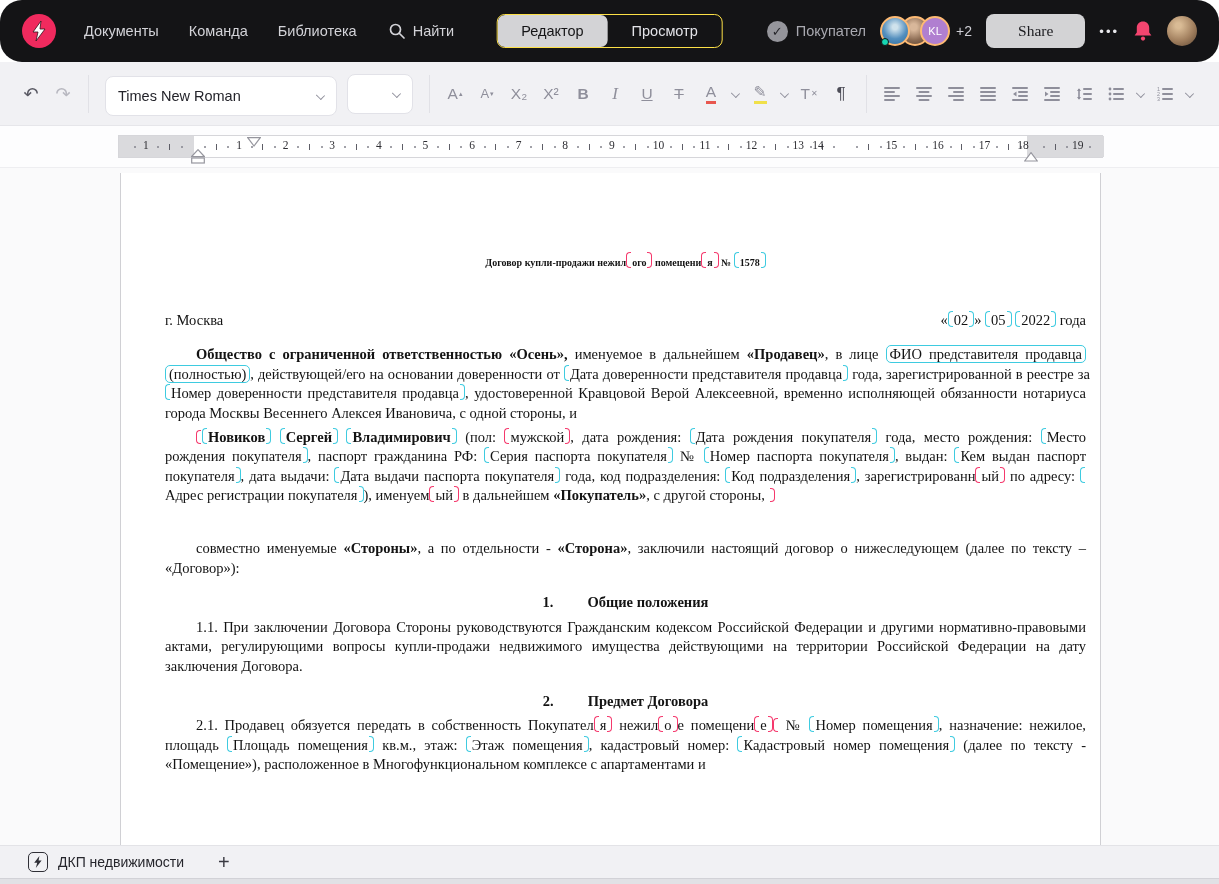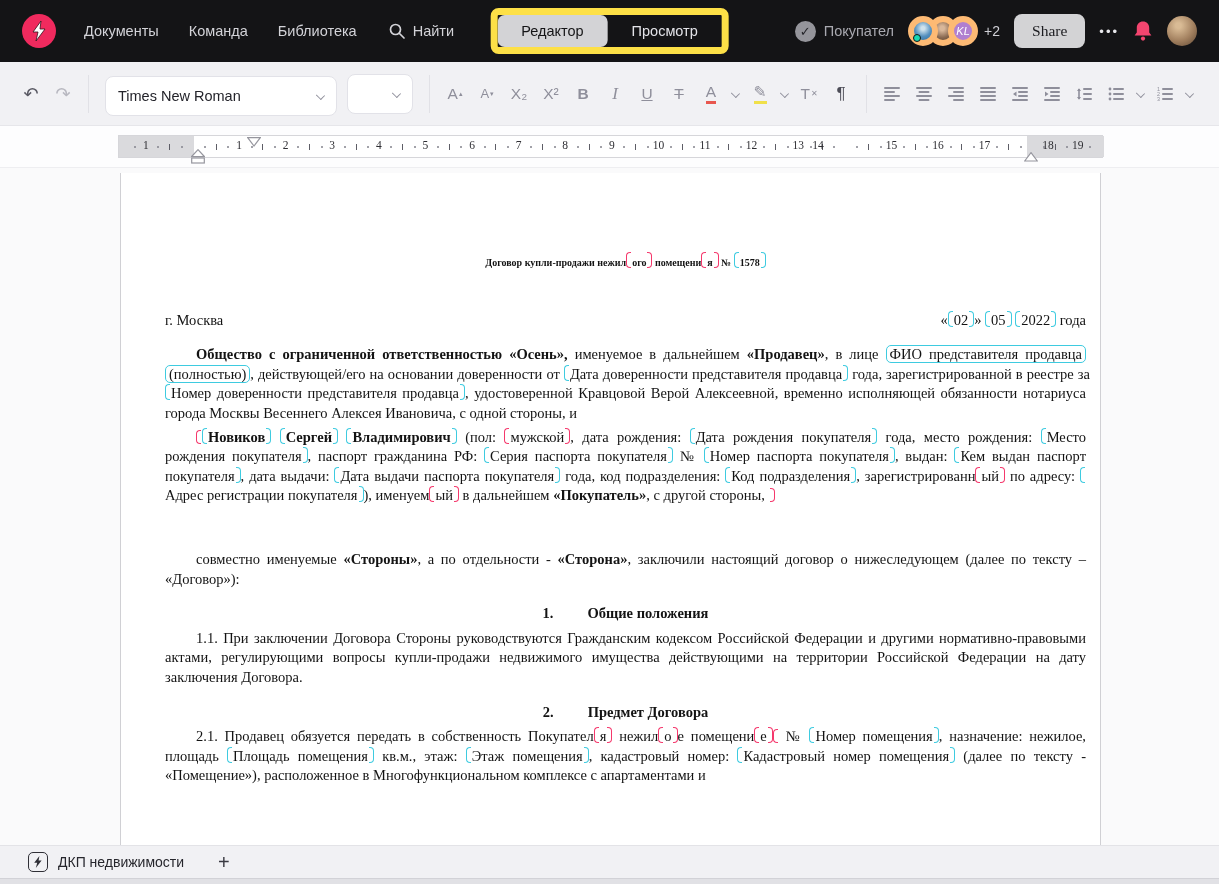--- a/index.html
+++ b/index.html
@@ -1,39 +1,39 @@
 <!DOCTYPE html>
 <html><head>
 <meta charset="utf-8">
 <style>
   * { box-sizing: border-box; margin: 0; padding: 0; }
   html,body { width:1219px; height:884px; overflow:hidden; }
   body { font-family:"Liberation Sans","DejaVu Sans",sans-serif; background:#fff; position:relative; }
 
   
-  .topbar { height:62px; background:#141416; display:flex; align-items:center; padding:0 22px; position:relative; }
+  .topbar { height:62px; background:#141416; display:flex; align-items:center; padding:0 22px; position:relative;border-radius:22px; }
   .logo { width:34px; height:34px; border-radius:50%; background:#f02a5e; display:flex; align-items:center; justify-content:center; margin-right:28px; flex:0 0 auto; }
   .nav { display:flex; gap:30px; }
   .nav span { color:#d3d3d8; font-size:14.5px; cursor:pointer; }
   .search { display:flex; align-items:center; gap:8px; margin-left:32px; color:#d3d3d8; font-size:14.5px; cursor:pointer; }
-  .mode-toggle { position:absolute; left:50%; top:50%; transform:translate(-50%,-50%); display:flex; border:7px solid #fde047; border-radius:8px; overflow:hidden; }
+  .mode-toggle { position:absolute; left:50%; top:50%; transform:translate(-50%,-50%); display:flex; border:1px solid #fde047; border-radius:8px; overflow:hidden; }
   .mode { padding:8px 24px; font-size:14.5px; color:#e3e3e8; background:transparent; border:none; cursor:pointer; font-family:inherit; }
   .mode.active { background:#d3d3d6; color:#141416; border-radius:7px; }
   .top-right { margin-left:auto; display:flex; align-items:center; gap:14px; }
   .saved { display:flex; align-items:center; gap:8px; color:#a9a9b0; font-size:14.5px; }
   .saved-check { width:21px; height:21px; border-radius:50%; background:#95959b; color:#26262b; font-size:13px; display:flex; align-items:center; justify-content:center; }
   .avatars { display:flex; align-items:center; position:relative; }
-  .av { width:30px; height:30px; border-radius:50%; border:6px solid #fdba74; flex:0 0 auto;font-style:italic; }
+  .av { width:30px; height:30px; border-radius:50%; border:2px solid #fdba74; flex:0 0 auto; }
   .av + .av { margin-left:-10px; }
   .av-1 { background:radial-gradient(circle at 50% 35%, #cfe2ec 12%, #548fbe 55%, #2f6d9d); position:relative; }
   .av-dot { position:absolute; left:-1px; bottom:-2px; width:8px; height:8px; border-radius:50%; background:#17d7b3; border:1.5px solid #141416; }
   .av-2 { background:radial-gradient(circle at 45% 35%, #d8b79a 15%, #8a6a52 60%, #57402e); }
   .av-kl { background:#b07fd0; color:#fff; font-size:11px; display:flex; align-items:center; justify-content:center; }
   .av-overflow { color:#cfcfd5; font-size:14px; margin-left:6px; }
-  .share { background:#d3d3d5; color:#1c1c20; border:none; border-radius:8px; padding:8px 18px; font-family:"Liberation Serif","DejaVu Serif",serif; font-size:15.5px; cursor:pointer; }
+  .share { background:#d3d3d5; color:#1c1c20; border:none; border-radius:8px; padding:8px 32px; font-family:"Liberation Serif","DejaVu Serif",serif; font-size:15.5px; cursor:pointer; }
   .more { background:none; border:none; color:#e8e8ec; font-size:13px; letter-spacing:2px; cursor:pointer; }
   .bell { cursor:pointer; display:flex; }
   .user-avatar { width:30px; height:30px; border-radius:50%; background:radial-gradient(circle at 38% 32%, #d9bb95 10%, #a2805f 55%, #5f4733); cursor:pointer; }
 
   
   .toolbar { height:64px; background:#f1f1f4; border-bottom:1px solid #e6e6ea; display:flex; align-items:center; padding:0 16px; gap:2px; }
   .tb-btn { min-width:30px; height:36px; display:flex; align-items:center; justify-content:center; color:#8f8f9b; font-size:15.5px; cursor:pointer; background:none; border:none; font-family:inherit; }
   .i-undo { color:#5a5a64; font-size:18px; }
   .i-redo { color:#b8b8c0; font-size:18px; }
   .tb-div { width:1px; height:38px; background:#e1e1e6; margin:0 8px; }
@@ -65,21 +65,21 @@
   .r-dot { position:absolute; top:10px; width:2px; height:2px; border-radius:50%; background:#83838c; }
   .r-marker { position:absolute; transform:translateX(-50%); cursor:pointer; }
 
   
   .canvas { position:relative; height:677px; background:#fafafb; overflow:hidden; }
   .page { position:absolute; left:120px; top:5px; width:981px; height:1200px; background:#fff; border-left:1px solid #d0d0d4; border-right:1px solid #d0d0d4; padding:79px 14px 0 44px; font-family:"Liberation Serif","DejaVu Serif",serif; font-size:14.5px; line-height:19.6px; color:#131313; }
   .p-title { text-align:center; font-size:10px; margin-bottom:38px; }
   .p-split { display:flex; justify-content:space-between; margin-bottom:15px; }
   .p-body { text-align:justify; text-indent:31px; }
   .p-body-tight { text-align:justify; text-indent:31px; margin-top:4px; }
-  .p-body-loose { text-align:justify; text-indent:31px; margin-top:44px; }
+  .p-body-loose { text-align:justify; text-indent:31px; margin-top:33px; }
   .p-heading { text-align:center; font-weight:bold; margin:15px 0 5px; }
   .bold { font-weight:bold; }
   .tabgap { display:inline-block; width:34px; }
   .f-c::before,.f-c::after,.f-p::before,.f-p::after,.br { content:""; display:inline-block; width:4px; height:14px; vertical-align:-2px; }
   .f-c::before { border:1.4px solid #3ecbe0; border-right:none; border-radius:4px 0 0 4px; margin-right:1px; }
   .f-c::after  { border:1.4px solid #3ecbe0; border-left:none;  border-radius:0 4px 4px 0; margin-left:1px; }
   .f-p::before { border:1.4px solid #f5386c; border-right:none; border-radius:4px 0 0 4px; margin-right:1px; }
   .f-p::after  { border:1.4px solid #f5386c; border-left:none;  border-radius:0 4px 4px 0; margin-left:1px; }
   .f-cb { border:1.4px solid #3ecbe0; border-radius:5px; padding:0 3px; box-decoration-break:clone; -webkit-box-decoration-break:clone; }
   .br { width:5px; }
@@ -308,21 +308,21 @@
       <span class="r-tick" style="left: 795.7px;"></span>
       <span class="r-dot" style="left: 807.35px;"></span>
       <span class="r-num" style="left: 819px;">16</span>
       <span class="r-dot" style="left: 830.65px;"></span>
       <span class="r-tick" style="left: 842.3px;"></span>
       <span class="r-dot" style="left: 853.95px;"></span>
       <span class="r-num" style="left: 865.6px;">17</span>
       <span class="r-dot" style="left: 877.25px;"></span>
       <span class="r-tick" style="left: 888.9px;"></span>
       <span class="r-dot" style="left: 900.55px;"></span>
-      <span class="r-num" style="left: 929px;">18</span>
+      <span class="r-num" style="left: 904px;">18</span>
       <span class="r-dot" style="left: 923.85px;"></span>
       <span class="r-tick" style="left: 935.5px;"></span>
       <span class="r-dot" style="left: 947.15px;"></span>
       <span class="r-num" style="left: 958.8px;">19</span>
       <span class="r-dot" style="left: 970.45px;"></span>
       <span class="r-marker" style="left: 135px; top: -3px;"><svg width="14" height="10" viewBox="0 0 14 10">
           <polygon points="0.7,0.7 13.3,0.7 7,9" fill="#fff" stroke="#96969e" stroke-width="1.2"></polygon>
         </svg></span>
       <span class="r-marker" style="left: 79px; top: 13px;"><svg width="14" height="15" viewBox="0 0 14 15">
           <polygon points="7,0.7 13.3,7.5 0.7,7.5" fill="#fff" stroke="#96969e" stroke-width="1.2"></polygon>

